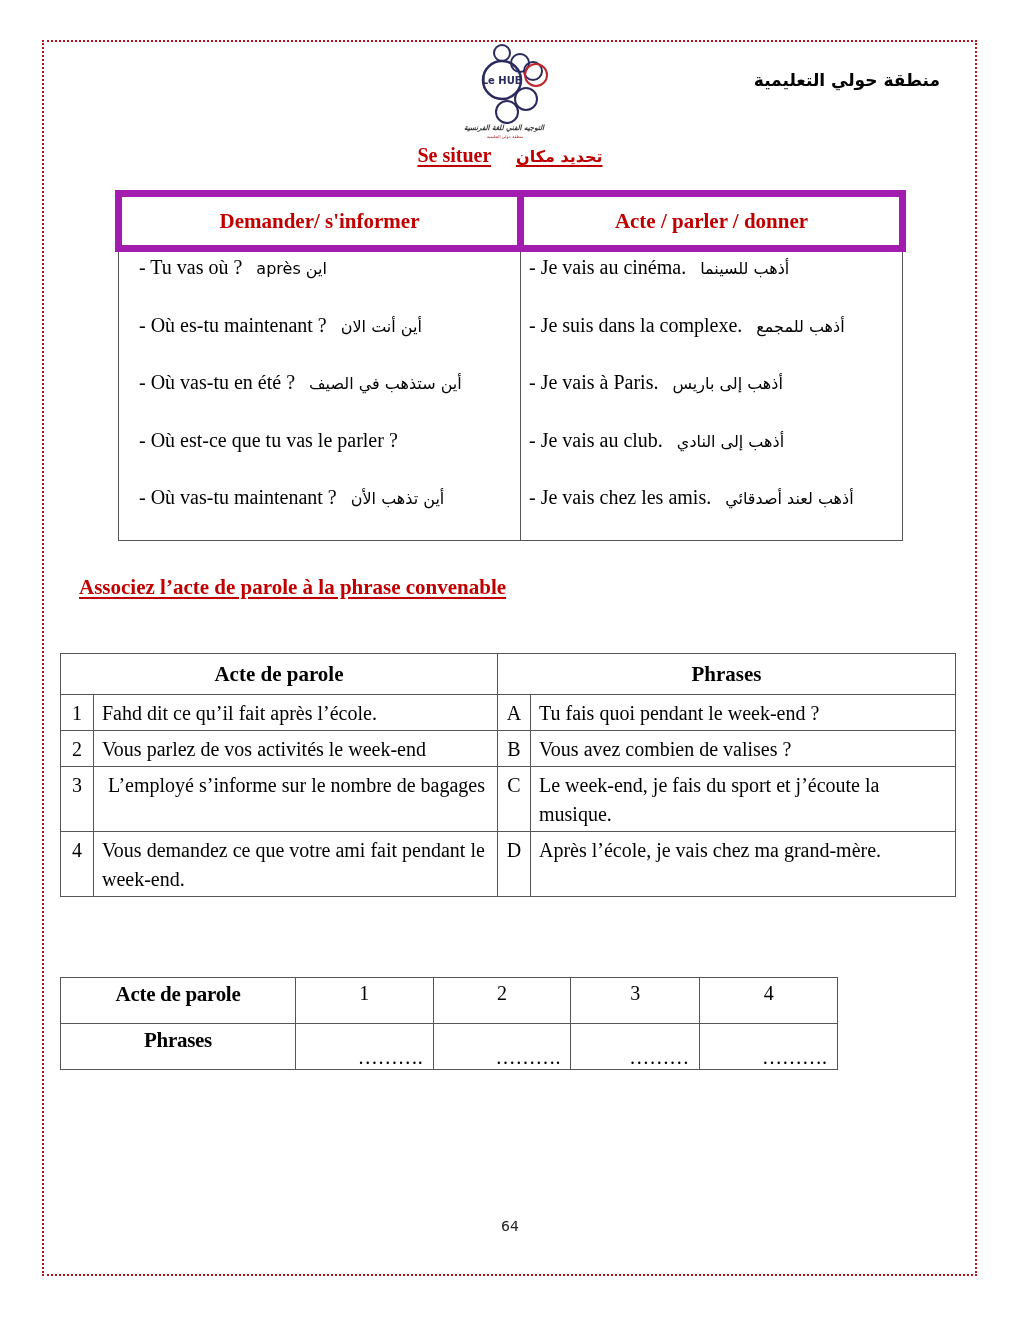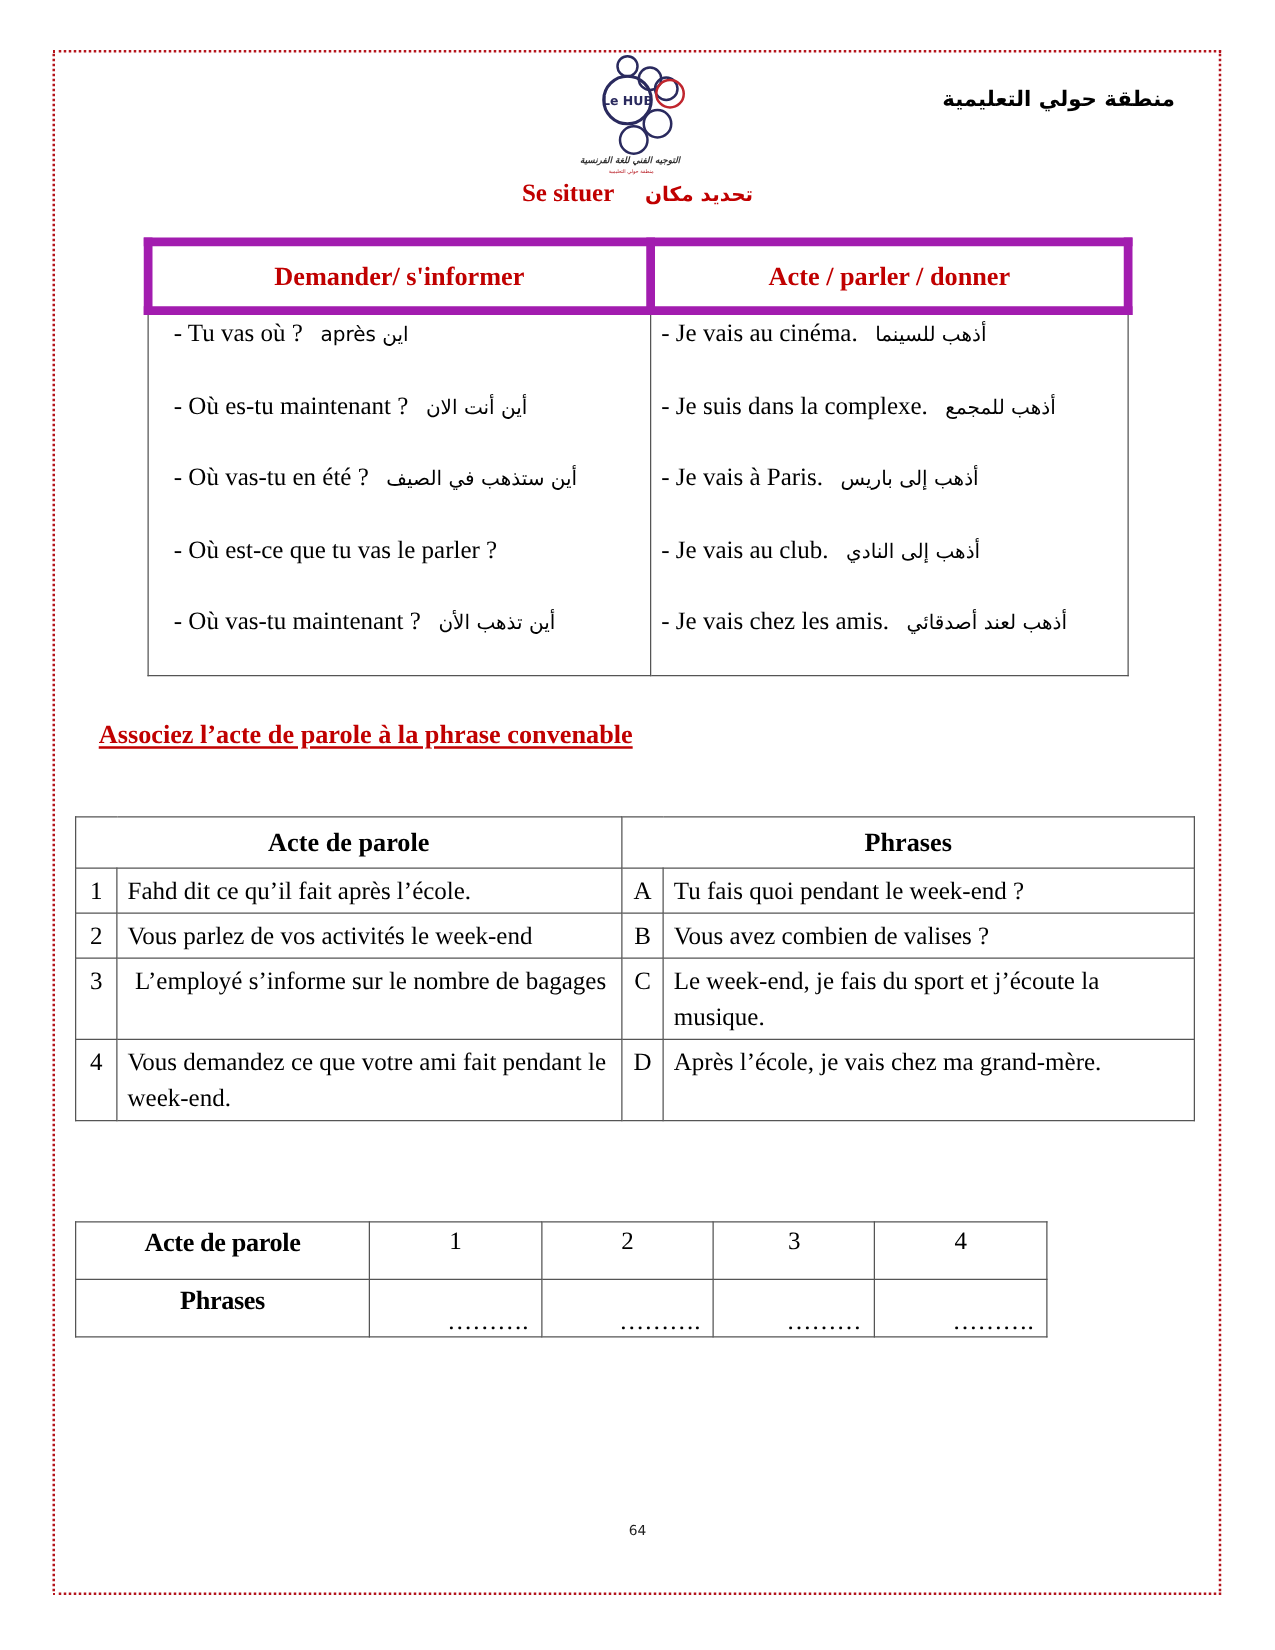--- a/index.html
+++ b/index.html
@@ -3,42 +3,42 @@
   <meta charset="utf-8">
   <style>
     html, body { margin: 0; padding: 0; }
     body { width: 1020px; height: 1320px; background: #ffffff; position: relative; overflow: hidden; font-family: "Liberation Serif", serif; color: #000; }
     .page-border { position: absolute; left: 42px; top: 40px; width: 935px; height: 1236px; border: 2px dotted #b5141c; box-sizing: border-box; }
     .logo { position: absolute; left: 450px; top: 44px; width: 110px; height: 100px; }
     .logo-caption { position: absolute; left: 452px; top: 124px; width: 104px; text-align: center; font-family: "DejaVu Sans", sans-serif; font-size: 7px; font-weight: bold; color: #333; direction: rtl; font-style: italic; }
     .logo-sub { position: absolute; left: 470px; top: 134px; width: 70px; text-align: center; font-family: "DejaVu Sans", sans-serif; font-size: 4px; color: #b5141c; direction: rtl; }
     .region-title { position: absolute; right: 80px; top: 70px; font-family: "DejaVu Sans", sans-serif; font-weight: bold; font-size: 17px; direction: rtl; }
     .section-title { position: absolute; left: 0; width: 1020px; top: 144px; text-align: center; color: #c00000; font-weight: bold; font-size: 20px; }
-    .section-title span { text-decoration-thickness: 2px; text-underline-offset: 3px; }
+    .section-title span { text-decoration: underline; text-decoration-thickness: 2px; text-underline-offset: 3px; }
     .section-title .ar { font-family: "DejaVu Sans", sans-serif; font-size: 16px; margin-left: 20px; margin-top: 46px; }
     table { border-collapse: collapse; position: absolute; }
     .t1 { left: 115px; top: 190px; width: 791px; }
     .t1 th { color: #c00000; font-size: 21px; font-weight: bold; height: 46px; border: 7px solid #a21caf; text-align: center; }
     .t1 td { border: 1px solid #555; vertical-align: top; font-size: 20px; padding: 0 0 0 0; }
     .t1 .col-left { width: 401px; }
     .t1 .line { height: 57.5px; line-height: 30px; white-space: nowrap; }
     .t1 .col-left .line { padding-left: 20px; }
     .t1 .col-right .line { padding-left: 8px; }
     .ar-inline { font-family: "DejaVu Sans", sans-serif; font-size: 16px; direction: rtl; unicode-bidi: isolate; margin-left: 14px; }
     .exercise-title { position: absolute; left: 79px; top: 575px; color: #c00000; font-weight: bold; font-size: 21px; text-decoration: underline; text-decoration-thickness: 2px; text-underline-offset: 3px; }
     .t2 { left: 60px; top: 653px; width: 896px; }
     .t2 th { font-size: 21px; font-weight: bold; height: 38px; border: 1px solid #555; text-align: center; }
     .t2 td { border: 1px solid #555; font-size: 20px; vertical-align: top; line-height: 29px; padding: 4px 6px 2px 8px; }
     .t2 td.idx { text-align: center; width: 24px; padding-left: 4px; padding-right: 4px; }
     .t2 td.center { text-align: center; }
     .t3 { left: 60px; top: 977px; width: 778px; }
     .t3 td { border: 1px solid #555; font-size: 20px; text-align: center; height: 40px; vertical-align: top; padding-top: 4px; }
     .t3 td.rowhead { font-weight: bold; font-family: "Liberation Serif", serif; font-size: 21px; width: 232px; letter-spacing: -0.3px; }
     .t3 td.blank { text-align: right; padding-right: 10px; vertical-align: bottom; padding-bottom: 0; }
-    .page-number { position: absolute; left: 0; width: 1020px; top: 1218px; text-align: center; font-family: "DejaVu Sans", sans-serif; font-size: 11px; color: #222; }
+    .page-number { position: absolute; left: 0; width: 1020px; top: 1218px; text-align: center; font-family: "DejaVu Sans", sans-serif; font-size: 14px; color: #222; }
   </style>
 </head>
 <body>
 
 <div class="page-border"></div>
 
 <svg class="logo" viewBox="0 0 110 100">
   <circle cx="52" cy="9" r="8" fill="none" stroke="#2a2a5e" stroke-width="2"></circle>
   <circle cx="70" cy="19" r="9" fill="none" stroke="#2a2a5e" stroke-width="2"></circle>
   <circle cx="83" cy="27" r="9" fill="none" stroke="#2a2a5e" stroke-width="2"></circle>

